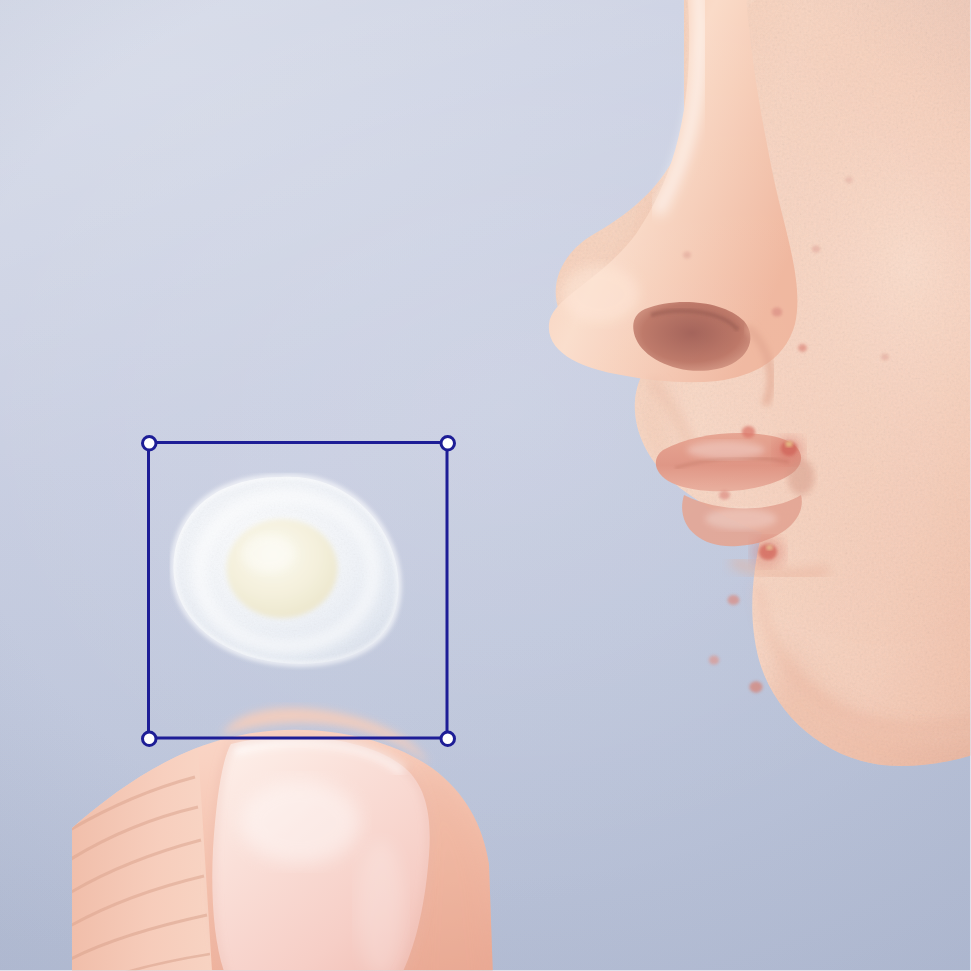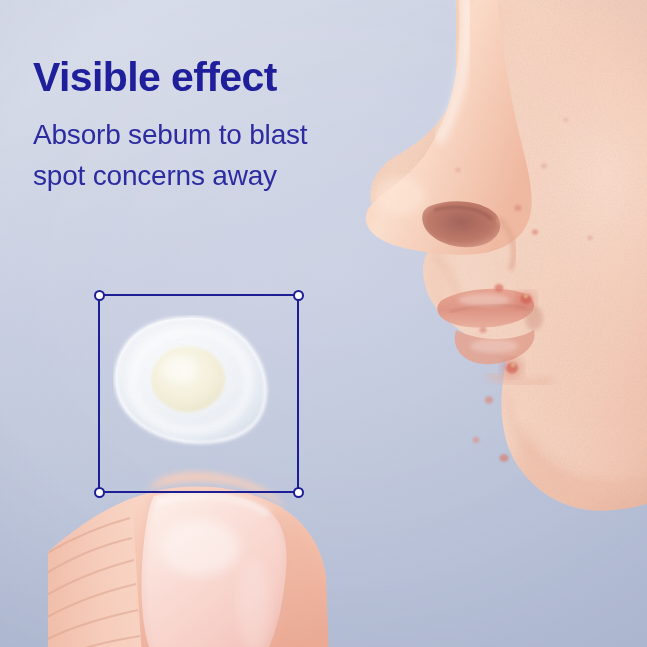--- a/index.html
+++ b/index.html
@@ -265,27 +265,20 @@
           <ellipse cx="174" cy="398" rx="11" ry="10" fill="#d2685b" opacity="0.38" filter="url(#soft4)"></ellipse>
           <ellipse cx="174" cy="398" rx="6" ry="5.4" fill="#d26457" opacity="0.85" filter="url(#soft1)"></ellipse>
           <ellipse cx="175" cy="395" rx="2.2" ry="1.9" fill="#ecdda0" opacity="0.6" filter="url(#soft1)"></ellipse>
         </g>
       </g>
     </svg>
   </div>
 
   <div class="bg-vig"></div>
 
-  <div class="text-block">
-    <h1 class="headline">Visible effect</h1>
-    <p class="subline">
-      <span>Absorb sebum to blast</span><br>
-      <span>spot concerns away</span>
-    </p>
-  </div>
 
   <div class="finger">
     <svg width="290" height="260" viewBox="0 0 290 260" xmlns="http://www.w3.org/2000/svg">
       <defs>
         <linearGradient id="fingG" x1="0" y1="0" x2="0.25" y2="1">
           <stop offset="0%" stop-color="#fbe0d4"></stop>
           <stop offset="35%" stop-color="#f9d2c2"></stop>
           <stop offset="70%" stop-color="#f3bda8"></stop>
           <stop offset="100%" stop-color="#eaa994"></stop>
         </linearGradient>

